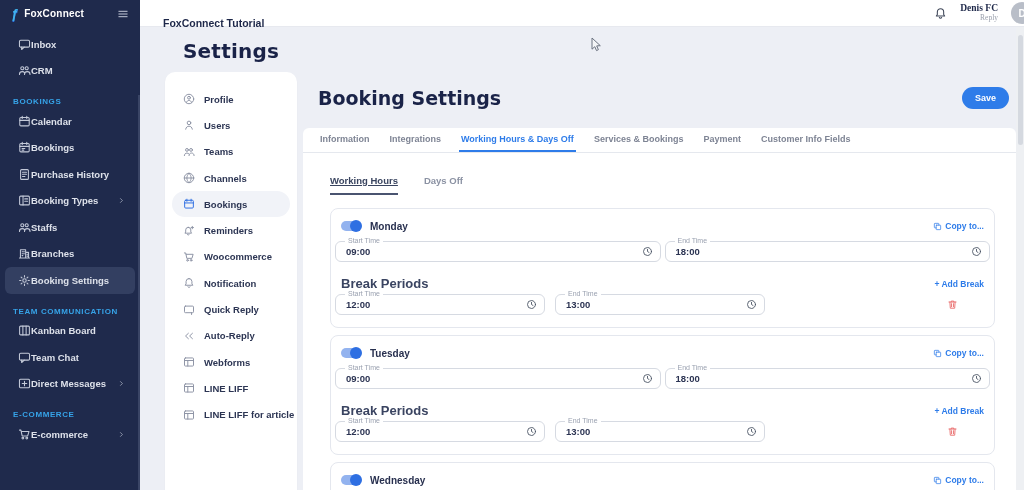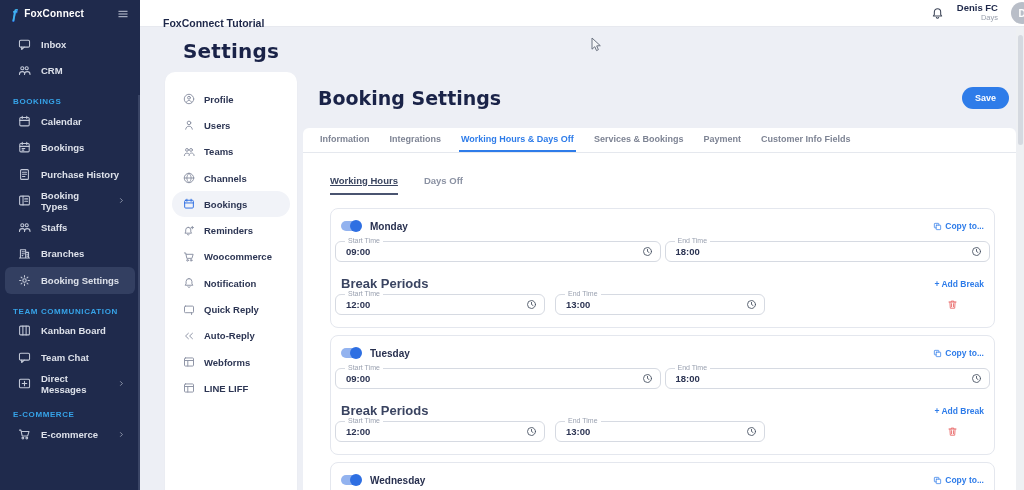--- a/index.html
+++ b/index.html
@@ -9,32 +9,32 @@
   .ic svg { display:block; }
 
   
   #sidebar { position:absolute; left:0; top:0; width:140px; height:490px; background:#1f2a4c; z-index:6; }
   .brand-row { height:27px; display:flex; align-items:center; padding:0 11px; gap:6px; }
   .logo-mark { font-size:13px; font-weight:700; font-style:italic; color:#41b3ea; line-height:1; text-shadow:0 1px 0 #2e6fe2; }
   .brand-name { color:#ffffff; font-size:10px; font-weight:700; letter-spacing:.2px; }
   .burger { margin-left:auto; color:#c7cddb; }
   #sidebar-nav { padding-top:4px; }
   .nav-sec-label { margin:13px 0 2px; padding:0 13px; font-size:8px; font-weight:700; letter-spacing:.6px; color:#36a3e8; }
-  .nav-item { display:flex; align-items:center; gap:10px; height:26.5px; padding:0 9px 0 13px; margin:0 5px; border-radius:6px; color:#dde1ea; font-size:9.5px; font-weight:600; cursor:pointer; }
+  .nav-item { display:flex; align-items:center; height:26.5px; padding:0 9px 0 13px; margin:0 5px; border-radius:6px; color:#dde1ea; font-size:9.5px; font-weight:600; cursor:pointer; }
   .nav-item .ic { color:#c3c9d8; }
   .nav-item.active { background:#333f61; }
   .nav-item .chev { margin-left:auto; color:#aeb5c6; }
   .side-scroll { position:absolute; right:0; top:95px; bottom:0; width:2px; background:#3a4566; }
 
   
   #topbar { position:absolute; left:140px; top:0; right:0; height:27px; background:#ffffff; border-bottom:1px solid #e7e9ef; display:flex; align-items:center; padding:0 0 0 23px; z-index:5; }
   .tb-title { font-size:10.5px; font-weight:700; color:#1d2749;margin-top:20px; }
   .tb-right { margin-left:auto; display:flex; align-items:center; gap:13px; }
   .bell { color:#3f4759; }
-  .user-block { text-align:right; line-height:1.15; }
+  .user-block { text-align:right; line-height:1.15;font-family:Liberation Serif, serif; }
   .u-name { font-size:9.5px; font-weight:700; color:#1d2749; }
   .u-role { font-size:7.5px; color:#9aa0ad; }
   .avatar { width:22px; height:22px; border-radius:50%; background:#b9bec8; color:#fff; font-size:10px; font-weight:700; display:flex; align-items:center; justify-content:center; margin-right:-9px; flex:0 0 auto; }
 
   
   #content { position:absolute; left:140px; top:27px; right:0; bottom:0; }
   .page-title { padding:12px 0 0 43px; font-size:20px; font-weight:800; color:#1a2348; font-family:"DejaVu Sans","Liberation Sans",sans-serif; letter-spacing:.2px; }
 
   .settings-card { position:absolute; left:25px; top:45px; width:132px; bottom:0; background:#fff; border-radius:10px 10px 0 0; padding-top:14px; box-shadow:0 1px 2px rgba(30,40,80,.04); }
   .snav-item { display:flex; align-items:center; gap:9px; height:26.3px; padding:0 6px 0 11px; margin:0 7px; border-radius:14px; color:#2c3553; font-size:9.5px; font-weight:600; cursor:pointer; white-space:nowrap; }
@@ -239,21 +239,21 @@
   <span class="tb-title">FoxConnect Tutorial</span>
   <div class="tb-right">
     <span class="ic bell">
         <svg width="13" height="13" viewBox="0 0 16 16" fill="none" stroke="currentColor" stroke-width="1.3" stroke-linecap="round" stroke-linejoin="round">
           <path d="M8 2.1a3.9 3.9 0 0 0-3.9 3.9v3.2L2.9 11h10.2l-1.2-1.8V6A3.9 3.9 0 0 0 8 2.1z"></path>
           <path d="M6.6 13a1.5 1.5 0 0 0 2.8 0"></path>
         </svg>
       </span>
     <div class="user-block">
       <div class="u-name">Denis FC</div>
-      <div class="u-role">Days</div>
+      <div class="u-role">Reply</div>
     </div>
     <div class="avatar">D</div>
   </div>
 </div>
 
 <div id="content">
   <h1 class="page-title">Settings</h1>
 
   <div class="settings-card">
     <div id="settings-nav">
@@ -359,20 +359,29 @@
           <span>Webforms</span>
         </div>
         <div class="snav-item">
           <span class="ic">
             <svg width="12" height="12" viewBox="0 0 16 16" fill="none" stroke="currentColor" stroke-width="1.3" stroke-linecap="round" stroke-linejoin="round">
               <rect x="2" y="2.6" width="12" height="10.8" rx="1.2"></rect>
               <path d="M2 6h12M6.4 6v7.4"></path>
             </svg>
           </span>
           <span>LINE LIFF</span>
+        </div>
+        <div class="snav-item">
+          <span class="ic">
+            <svg width="12" height="12" viewBox="0 0 16 16" fill="none" stroke="currentColor" stroke-width="1.3" stroke-linecap="round" stroke-linejoin="round">
+              <rect x="2" y="2.6" width="12" height="10.8" rx="1.2"></rect>
+              <path d="M2 6h12M6.4 6v7.4"></path>
+            </svg>
+          </span>
+          <span>LINE LIFF for article</span>
         </div>
       </div>
   </div>
 
   <div class="main-col">
     <div class="bs-header">
       <span class="bs-title">Booking Settings</span>
       <button class="save-btn">Save</button>
     </div>
     <div class="panel">

